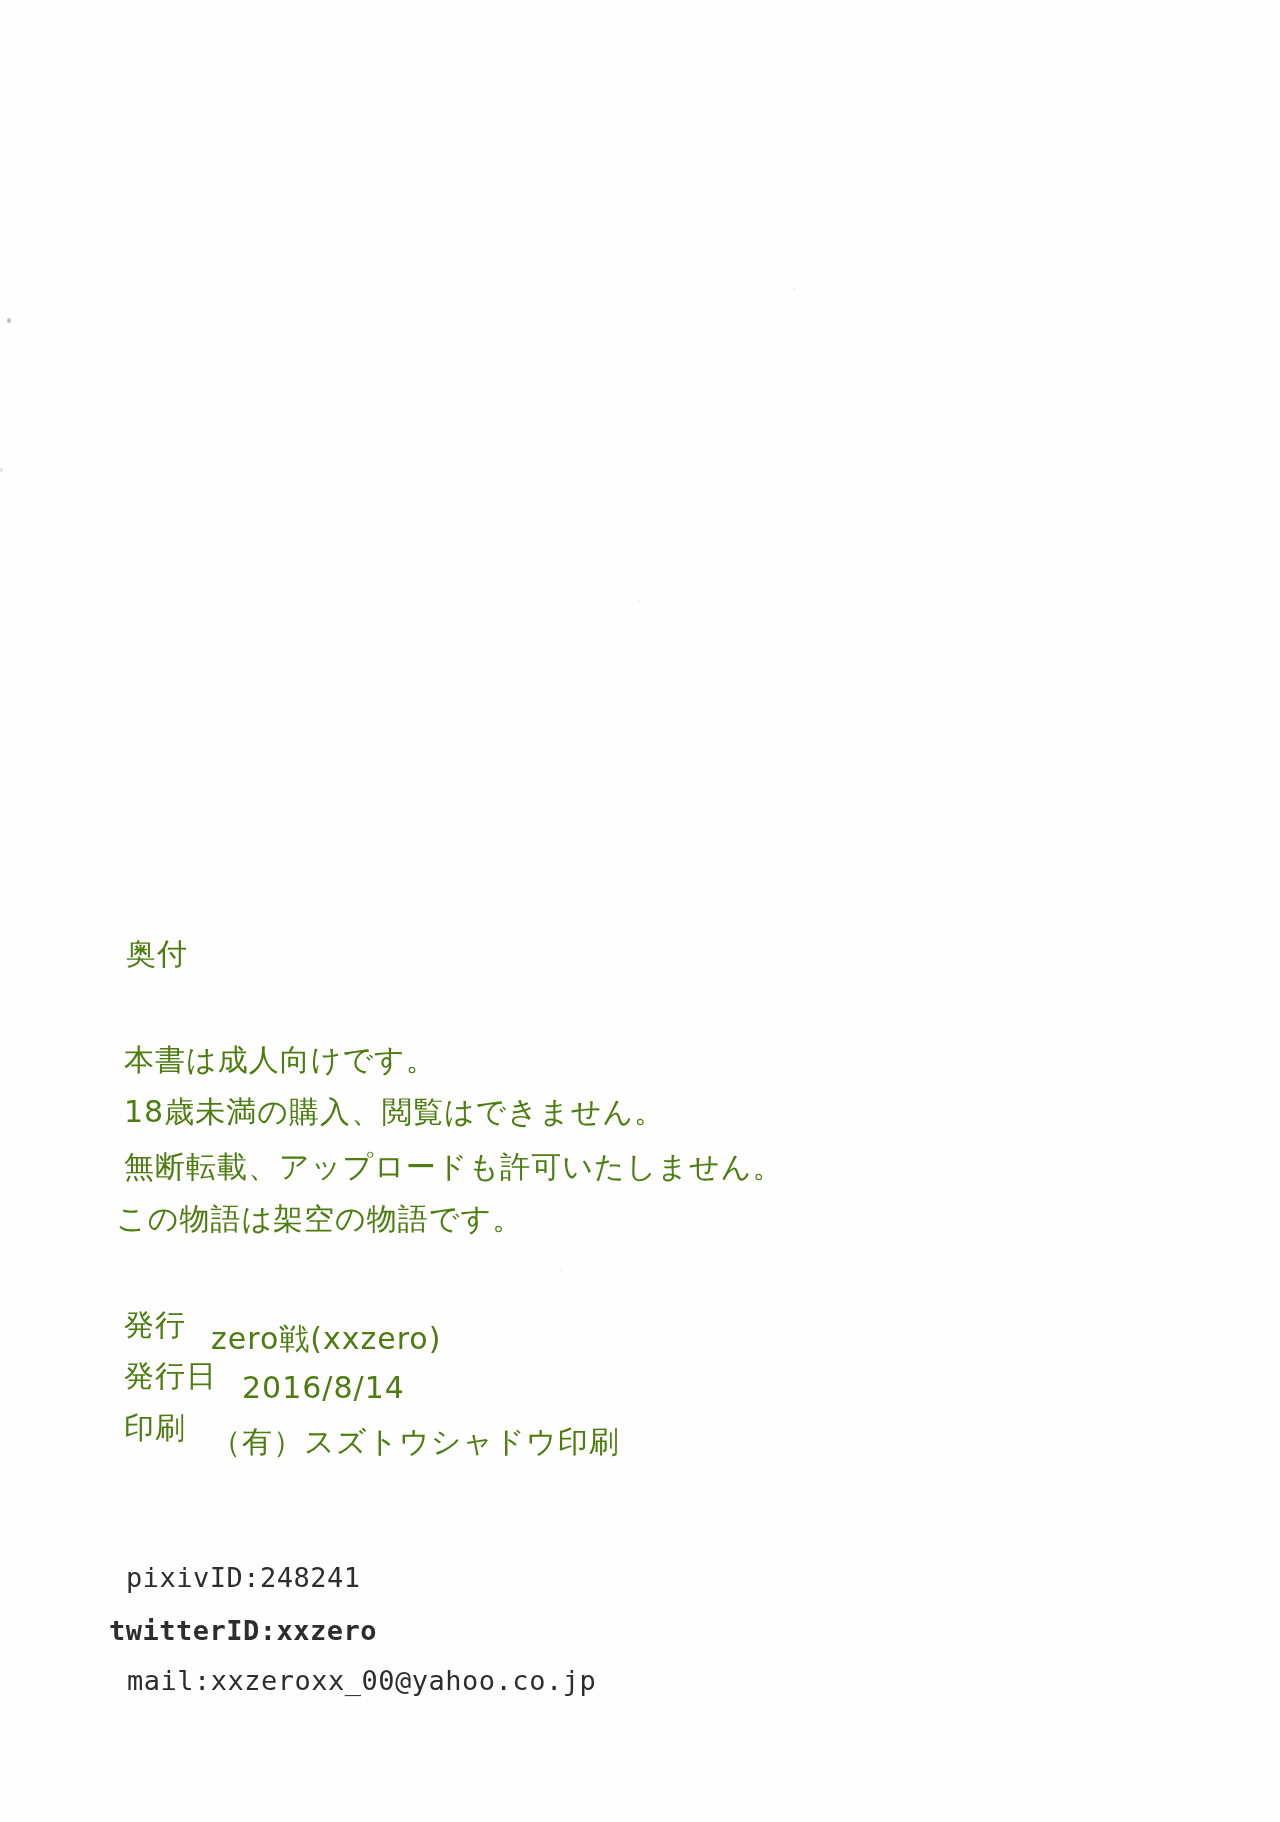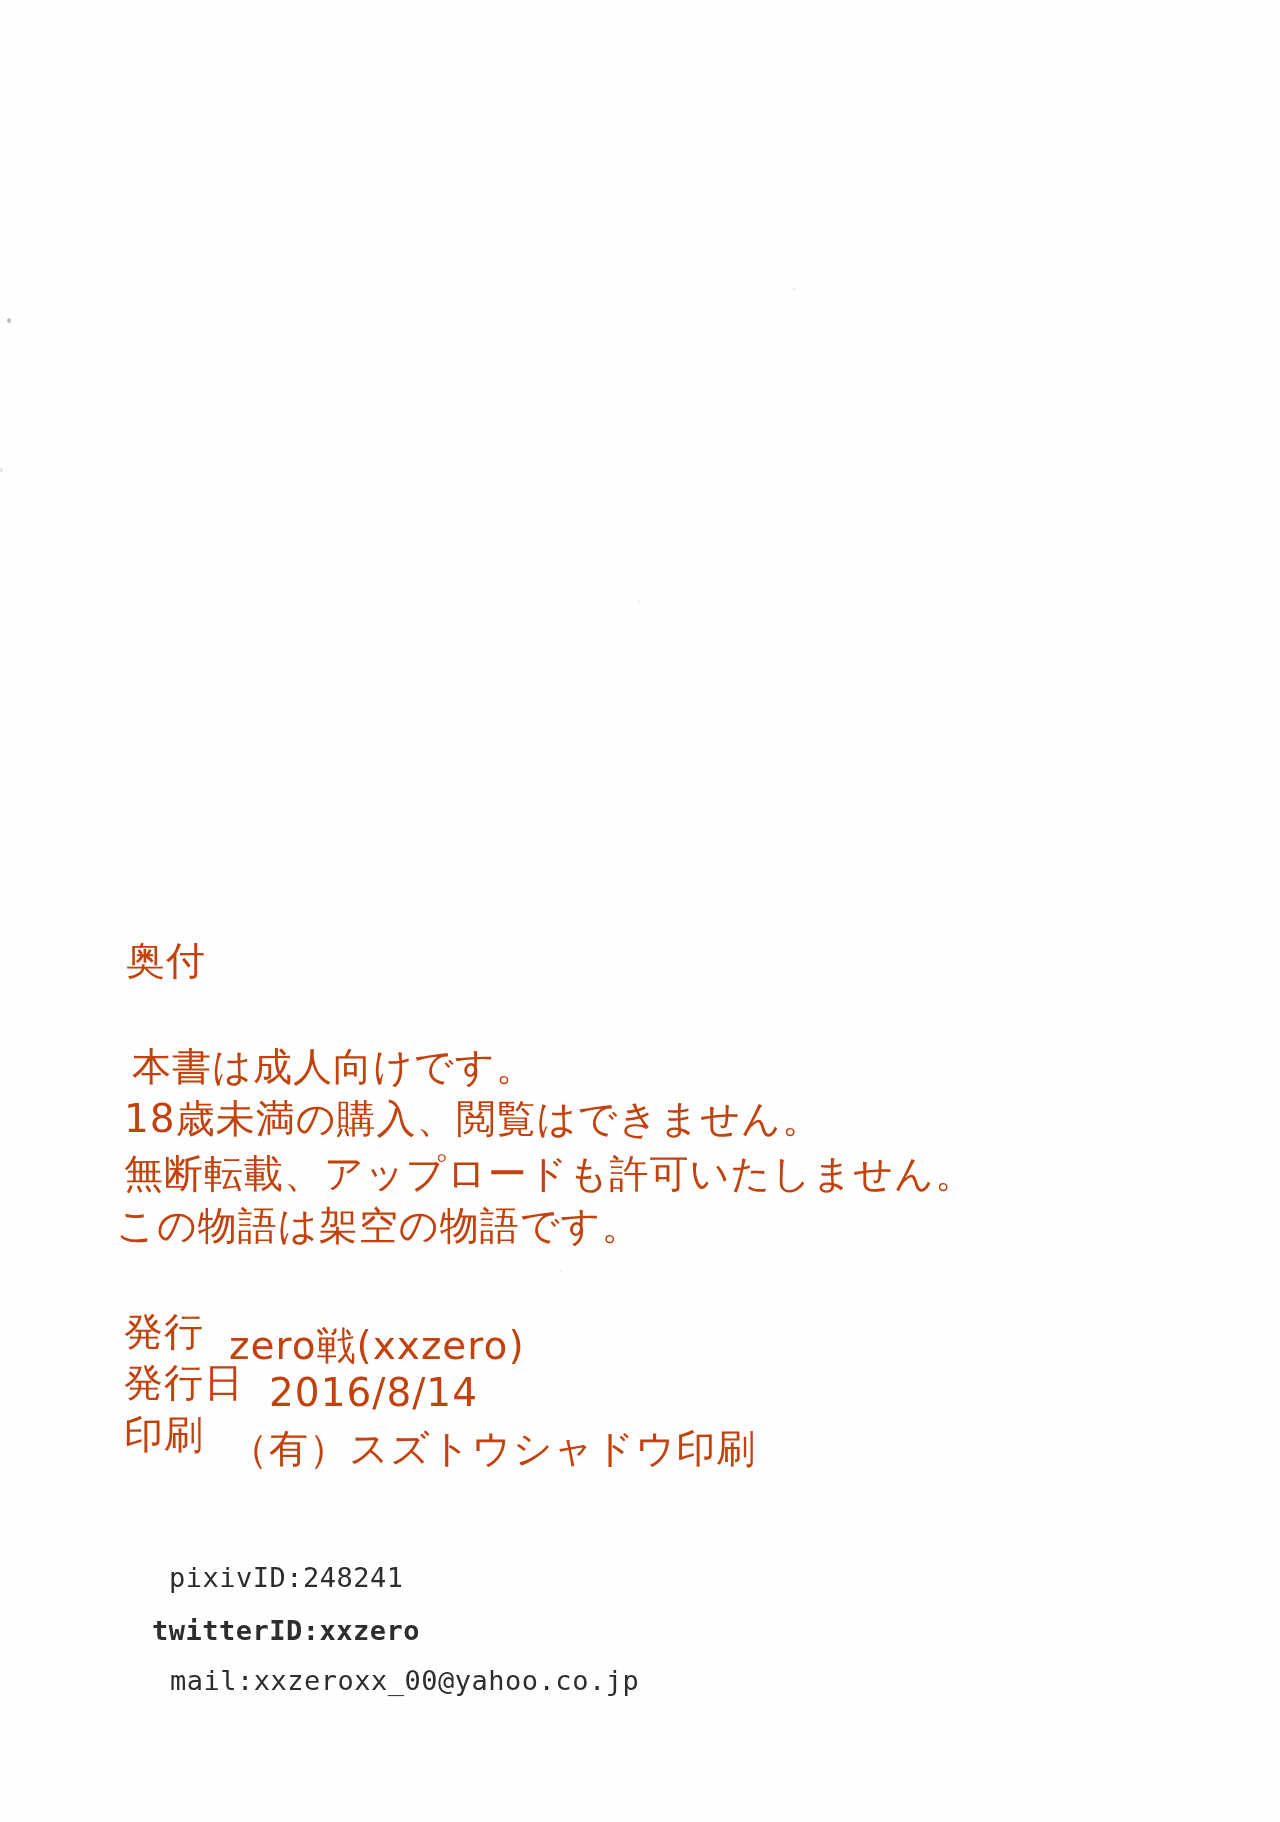--- a/index.html
+++ b/index.html
@@ -20,38 +20,37 @@
     border-radius: 50%;
     background: rgba(40,40,40,0.22);
   }
   .speck.s1 { left: 7px;   top: 318px;  width: 4px; height: 5px; background: rgba(40,40,40,0.30); }
   .speck.s2 { left: 0px;   top: 468px;  width: 3px; height: 4px; background: rgba(40,40,40,0.14); }
   .speck.s3 { left: 793px; top: 287px;  width: 3px; height: 3px; background: rgba(40,40,40,0.07); }
   .speck.s4 { left: 638px; top: 600px;  width: 3px; height: 2px; background: rgba(40,40,40,0.06); }
   .speck.s5 { left: 559px; top: 1270px; width: 3px; height: 3px; background: rgba(40,40,40,0.06); }
 
   .jp {
-    color: #c2410c;
-    font-size: 39px;
+    color: #4d7c0f;
+    font-size: 30px;
     letter-spacing: 1px;
     white-space: nowrap;
     font-family: "DejaVu Sans", sans-serif;
   }
 
   .mono {
     color: #2d2d2d;
     font-size: 27px;
     letter-spacing: 0.5px;
     white-space: nowrap;
     font-family: "DejaVu Sans Mono", monospace;
-    margin-left: 43px;
   }
 
   .heading      { position: absolute; left: 126px; top: 934px; }
-  .notice-1     { position: absolute; left: 132px; top: 1040px; }
+  .notice-1     { position: absolute; left: 124px; top: 1040px; }
   .notice-2     { position: absolute; left: 124px; top: 1092px; }
   .notice-3     { position: absolute; left: 124px; top: 1147px; }
   .notice-4     { position: absolute; left: 116px; top: 1199px; }
 
   .pub-row { position: absolute; left: 124px; display: flex; gap: 25px; }
   .pub-1 { top: 1305px; }
   .pub-2 { top: 1356px; }
   .pub-3 { top: 1408px; }
   .pub-row .value { font-family: "DejaVu Sans", "DejaVu Sans Mono", sans-serif; margin-top: 14px; }
 

